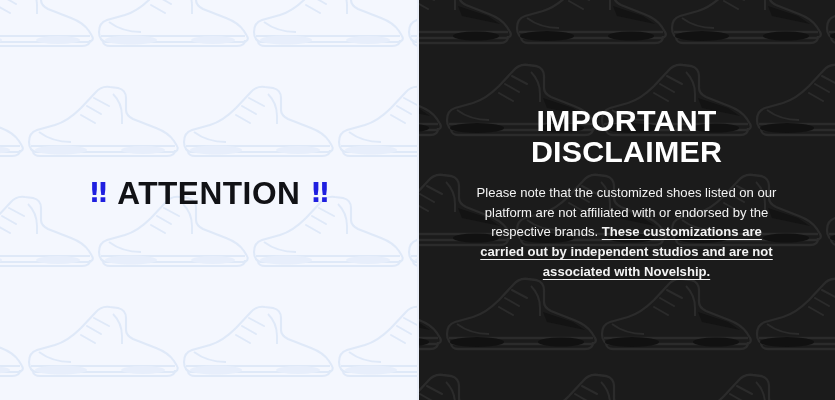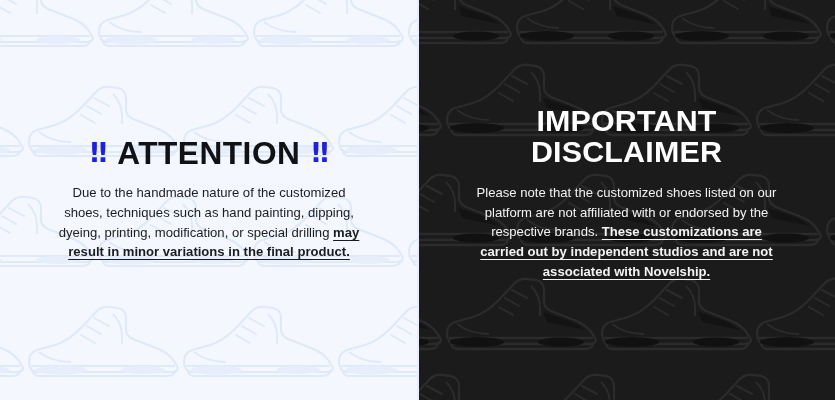--- a/index.html
+++ b/index.html
@@ -166,21 +166,20 @@
         <use href="#shoeL" x="335" y="300"></use>
       </g>
     </svg>
 
     <div class="content">
       <div class="headline-attention">
         <span class="bangs">‼</span>
         <span class="word">ATTENTION</span>
         <span class="bangs">‼</span>
       </div>
-      <p class="body-left"><span>Due to the handmade nature of the customized shoes, techniques such as hand painting, dipping, dyeing, printing, modification, or special drilling </span><span class="em">may result in minor variations in the final product.</span></p>
     </div>
   </div>
 
   <div class="panel panel-right">
 
     <svg class="pattern" viewBox="0 0 417 400" preserveAspectRatio="xMidYMid slice" aria-hidden="true">
       <defs>
         <g id="shoeD">
           <path d="M4 62 C4 56 6 52 12 50 L30 45 C40 42 48 36 56 28 L70 13 C74 8 79 6 85 7 L93 8 C98 9 101 13 101 18 L101 30 C101 34 104 37 108 39 L131 48 C139 51 145 55 149 61 L152 66 C154 69 152 72 148 72 L12 72 C7 72 4 68 4 62 Z" fill="none" stroke="#2b2b2b" stroke-width="2.3"></path>
           <path d="M6 66 L150 66" stroke="#2b2b2b" stroke-width="2.3" fill="none"></path>

